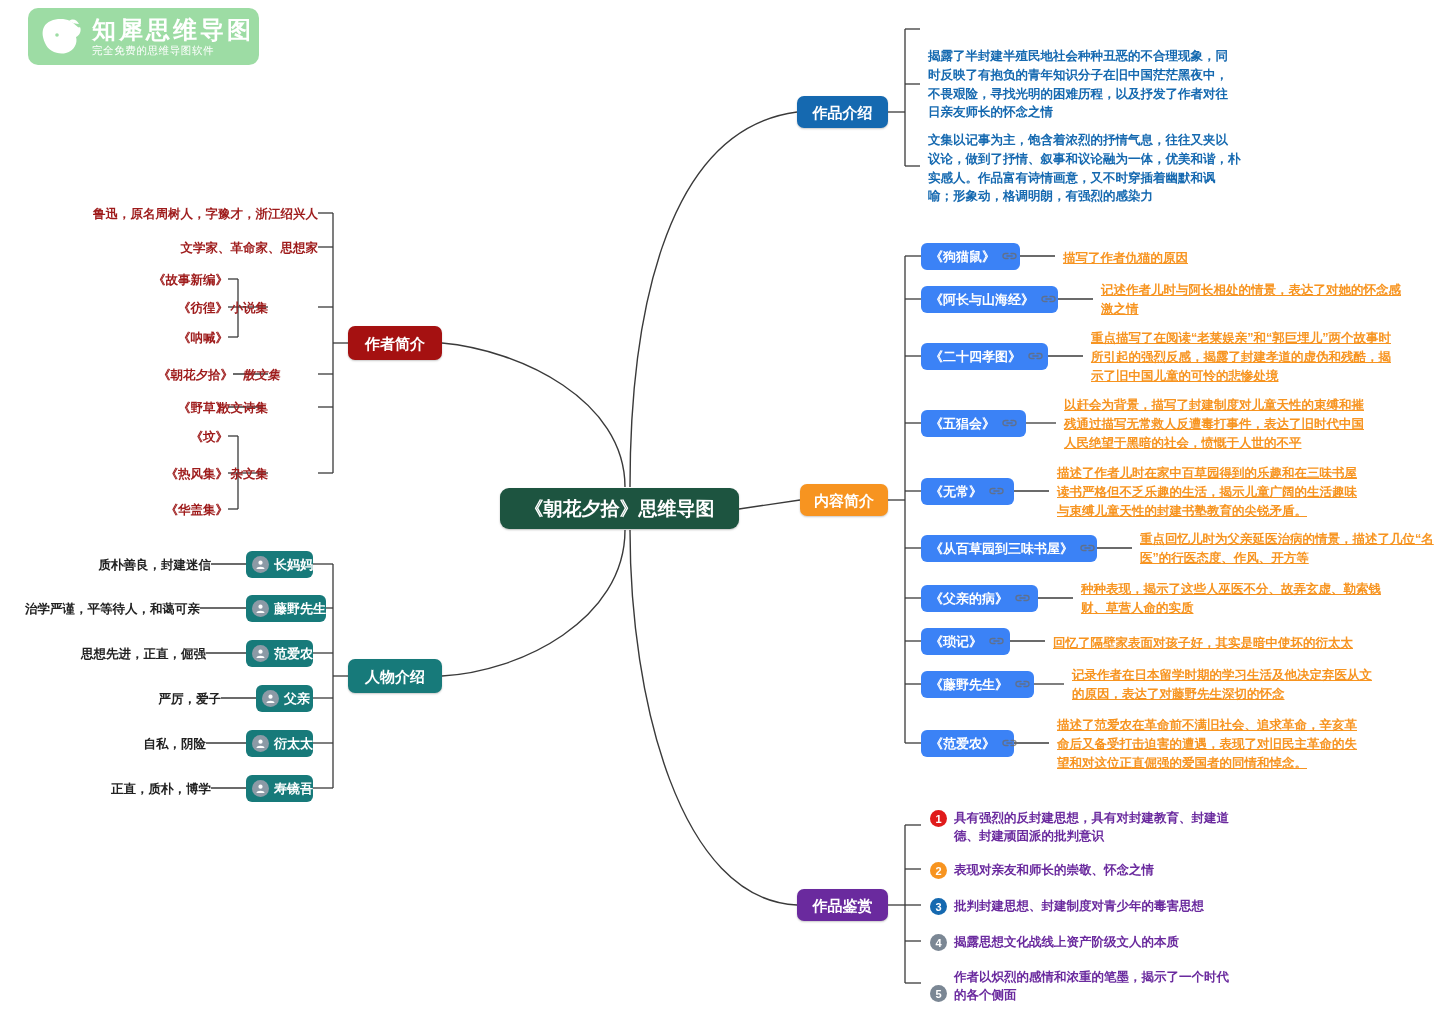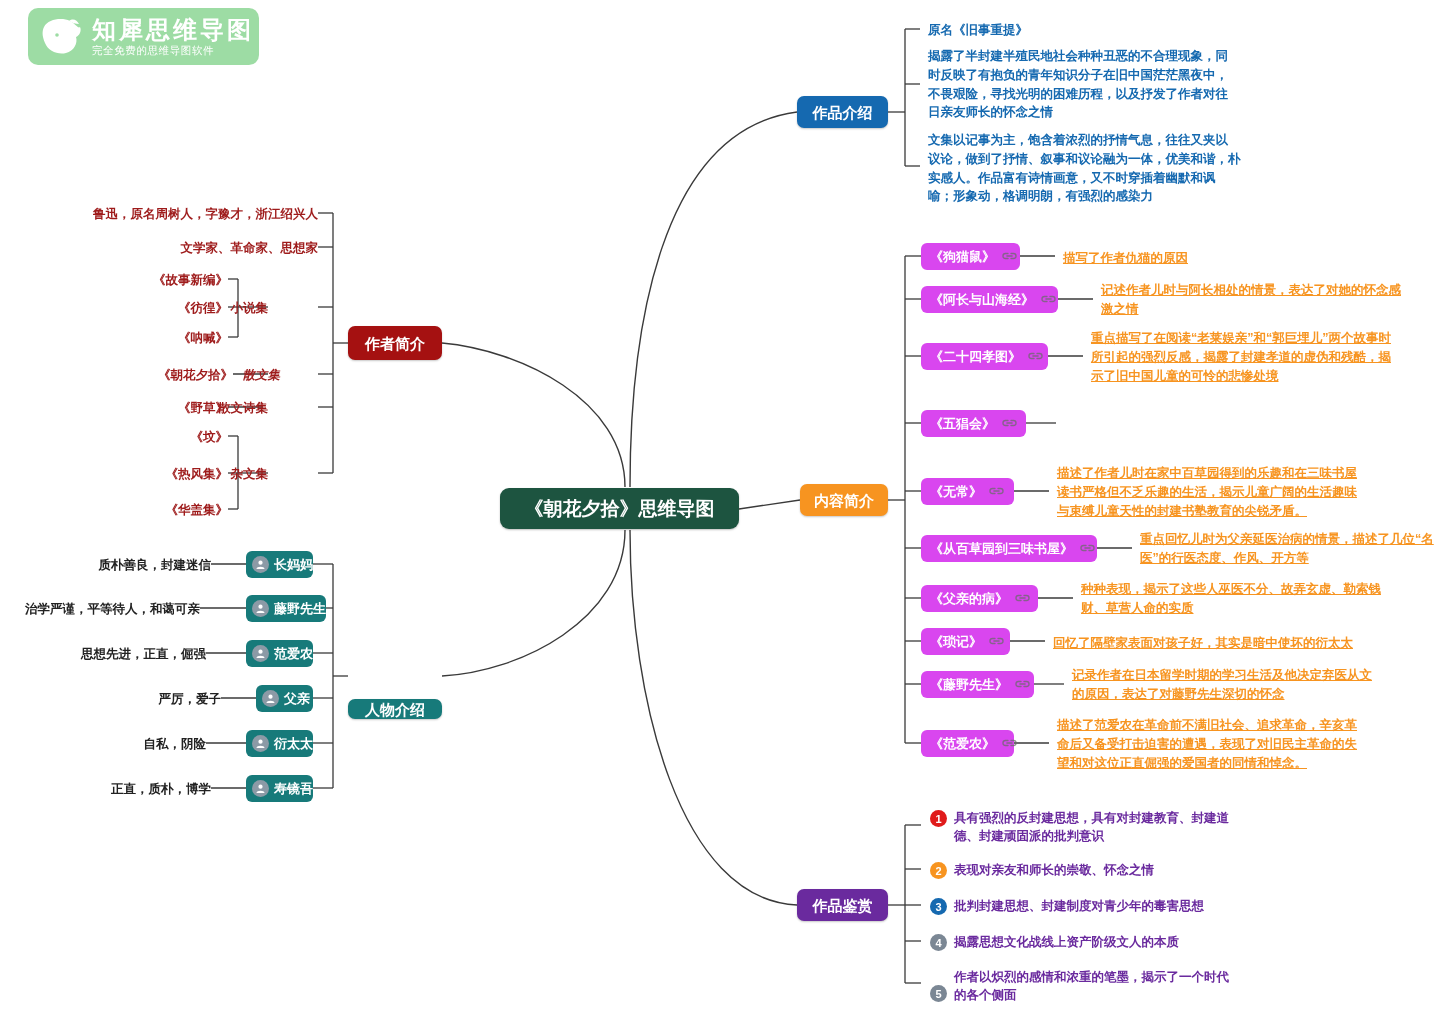--- a/index.html
+++ b/index.html
@@ -77,21 +77,21 @@
     justify-content: flex-start;
     border-radius: 6px;
   }
   .person .avatar {
     width: 17px; height: 17px; border-radius: 50%;
     background: #8c9aa6; flex: 0 0 auto;
     display: flex; align-items: center; justify-content: center;
   }
   
   .essay {
-    background: #d946ef;
+    background: #3b82f6;
     font-size: 13px;
     padding: 0 9px;
     gap: 7px;
     justify-content: flex-start;
     border-radius: 6px;
   }
   .essay .link-ico { flex: 0 0 auto; opacity: .75; }
 
   
   .lbl {
@@ -231,21 +231,21 @@
     <div class="ltext">
       <div class="l1">知犀思维导图</div>
       <div class="l2">完全免费的思维导图软件</div>
     </div>
   </div>
 
   <div class="node root" style="left:500px; top:488px; width:239px; height:41px;">《朝花夕拾》思维导图</div>
 
   <div class="node cat c-red" style="left:348px; top:326px; width:94px; height:34px;">作者简介</div>
 
-  <div class="node cat c-teal" style="left:348px; top:659px; width:94px; height:20px;margin-top:40px;">人物介绍</div>
+  <div class="node cat c-teal" style="left:348px; top:659px; width:94px; height:34px;">人物介绍</div>
 
   <div class="node cat c-blue" style="left:797px; top:96px; width:91px; height:32px;">作品介绍</div>
 
   <div class="node cat c-orange" style="left:800px; top:484px; width:88px; height:32px;">内容简介</div>
 
   <div class="node cat c-purple" style="left:797px; top:889px; width:91px; height:32px;">作品鉴赏</div>
 
   <div class="lbl t-red r" style="left:48px; top:205px; width:270px;">鲁迅，原名周树人，字豫才，浙江绍兴人</div>
   <div class="lbl t-red r" style="left:118px; top:239px; width:200px;">文学家、革命家、思想家</div>
 
@@ -320,21 +320,20 @@
     <span>寿镜吾</span>
   </div>
 
   <div class="lbl t-dark r" style="left:11px; top:556px; width:200px;">质朴善良，封建迷信</div>
   <div class="lbl t-dark r" style="left:10px; top:600px; width:190px;">治学严谨，平等待人，和蔼可亲</div>
   <div class="lbl t-dark r" style="left:26px; top:645px; width:180px;">思想先进，正直，倔强</div>
   <div class="lbl t-dark r" style="left:111px; top:690px; width:110px;">严厉，爱子</div>
   <div class="lbl t-dark r" style="left:96px; top:735px; width:110px;">自私，阴险</div>
   <div class="lbl t-dark r" style="left:81px; top:780px; width:130px;">正直，质朴，博学</div>
 
-  <div class="lbl t-blue" style="left:928px; top:21px; width:320px;">原名《旧事重提》</div>
   <div class="lbl t-blue" style="left:928px; top:47px; width:320px;">揭露了半封建半殖民地社会种种丑恶的不合理现象，同
 时反映了有抱负的青年知识分子在旧中国茫茫黑夜中，
 不畏艰险，寻找光明的困难历程，以及抒发了作者对往
 日亲友师长的怀念之情</div>
   <div class="lbl t-blue" style="left:928px; top:131px; width:320px;">文集以记事为主，饱含着浓烈的抒情气息，往往又夹以
 议论，做到了抒情、叙事和议论融为一体，优美和谐，朴
 实感人。作品富有诗情画意，又不时穿插着幽默和讽
 喻；形象动，格调明朗，有强烈的感染力</div>
 
   <div class="node essay" style="left:921px; top:243px; width:99px; height:27px;">
@@ -387,20 +386,23 @@
     <span class="link-ico">
       <svg width="15" height="10" viewBox="0 0 20 11">
           <g fill="none" stroke="#6b6b6b" stroke-width="1.8" stroke-linecap="round">
             <path d="M8 2.2 H4.6 a3.3 3.3 0 0 0 0 6.6 H8"></path>
             <path d="M12 2.2 h3.4 a3.3 3.3 0 0 1 0 6.6 H12"></path>
             <path d="M6.5 5.5 h7"></path>
           </g>
         </svg>
     </span>
   </div>
+  <div class="lbl t-orange" style="left:1064px; top:396px; width:300px;">以赶会为背景，描写了封建制度对儿童天性的束缚和摧
+残通过描写无常救人反遭毒打事件，表达了旧时代中国
+人民绝望于黑暗的社会，愤慨于人世的不平</div>
 
   <div class="node essay" style="left:921px; top:478px; width:93px; height:27px;">
     <span>《无常》</span>
     <span class="link-ico">
       <svg width="15" height="10" viewBox="0 0 20 11">
           <g fill="none" stroke="#6b6b6b" stroke-width="1.8" stroke-linecap="round">
             <path d="M8 2.2 H4.6 a3.3 3.3 0 0 0 0 6.6 H8"></path>
             <path d="M12 2.2 h3.4 a3.3 3.3 0 0 1 0 6.6 H12"></path>
             <path d="M6.5 5.5 h7"></path>
           </g>

